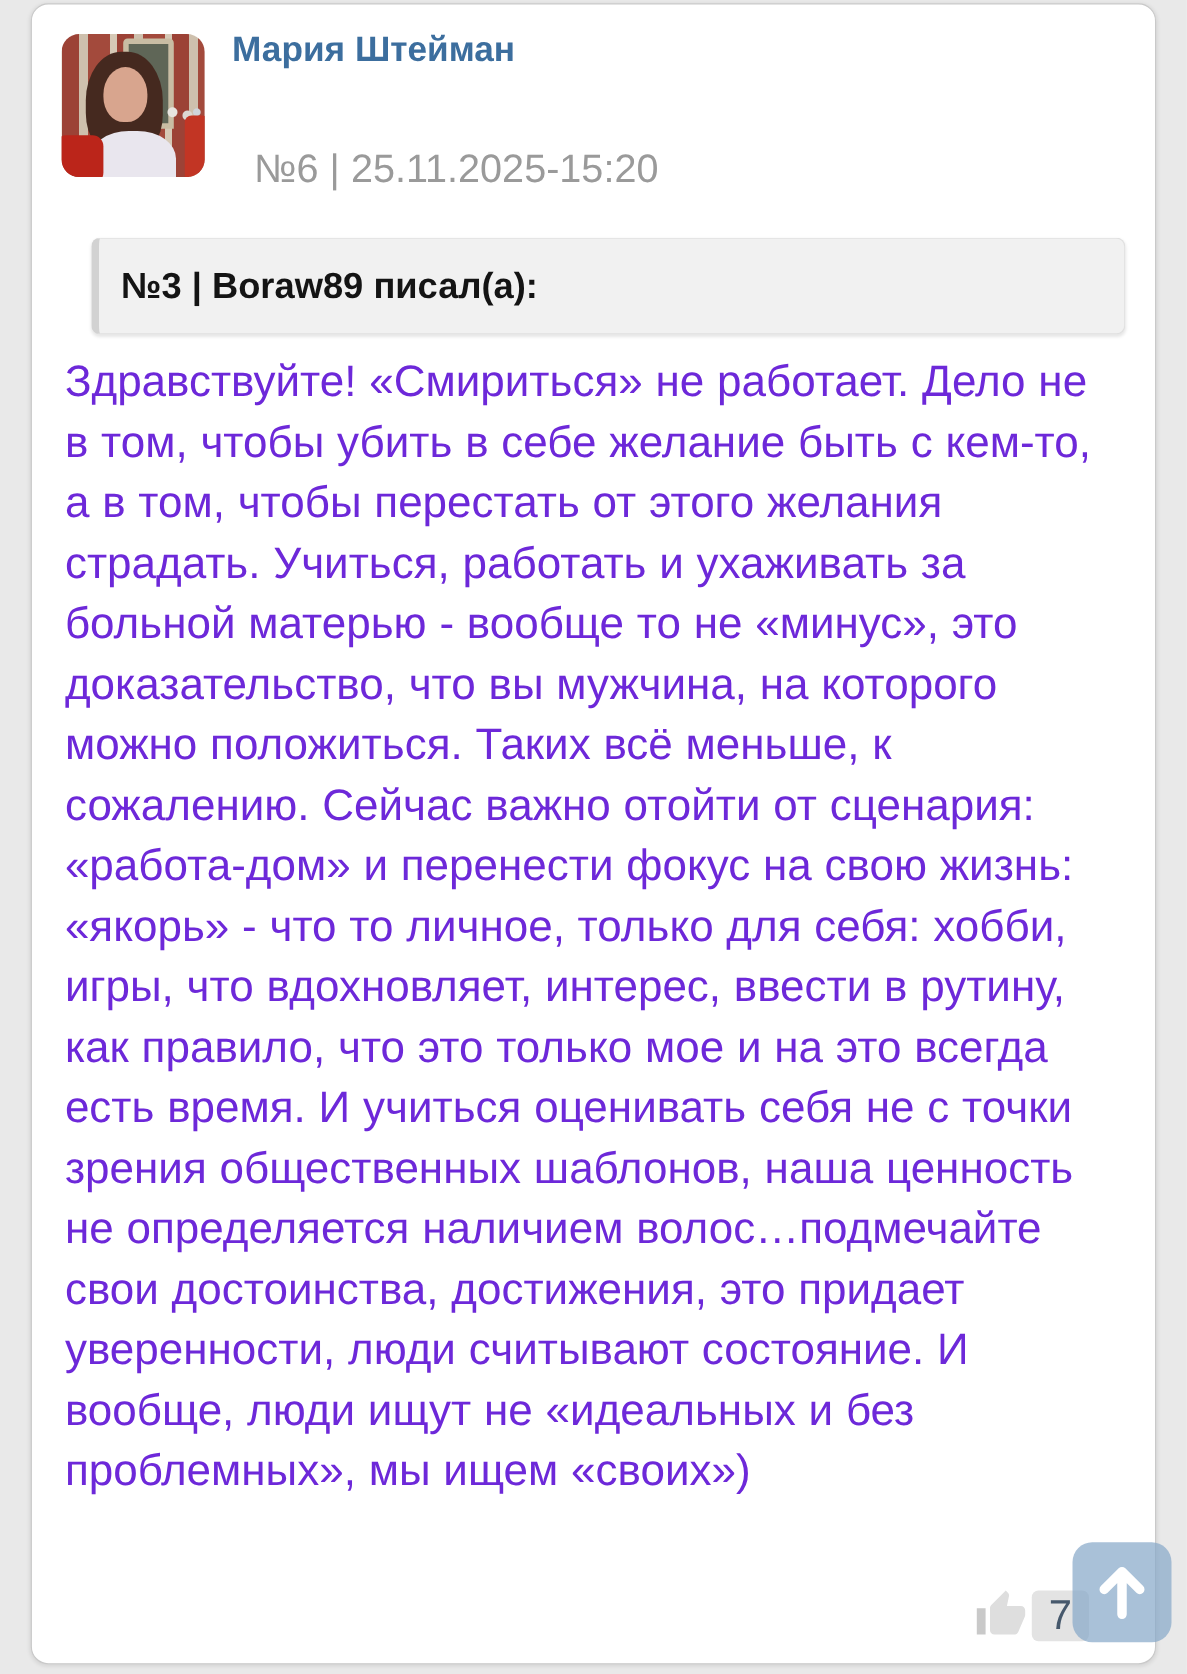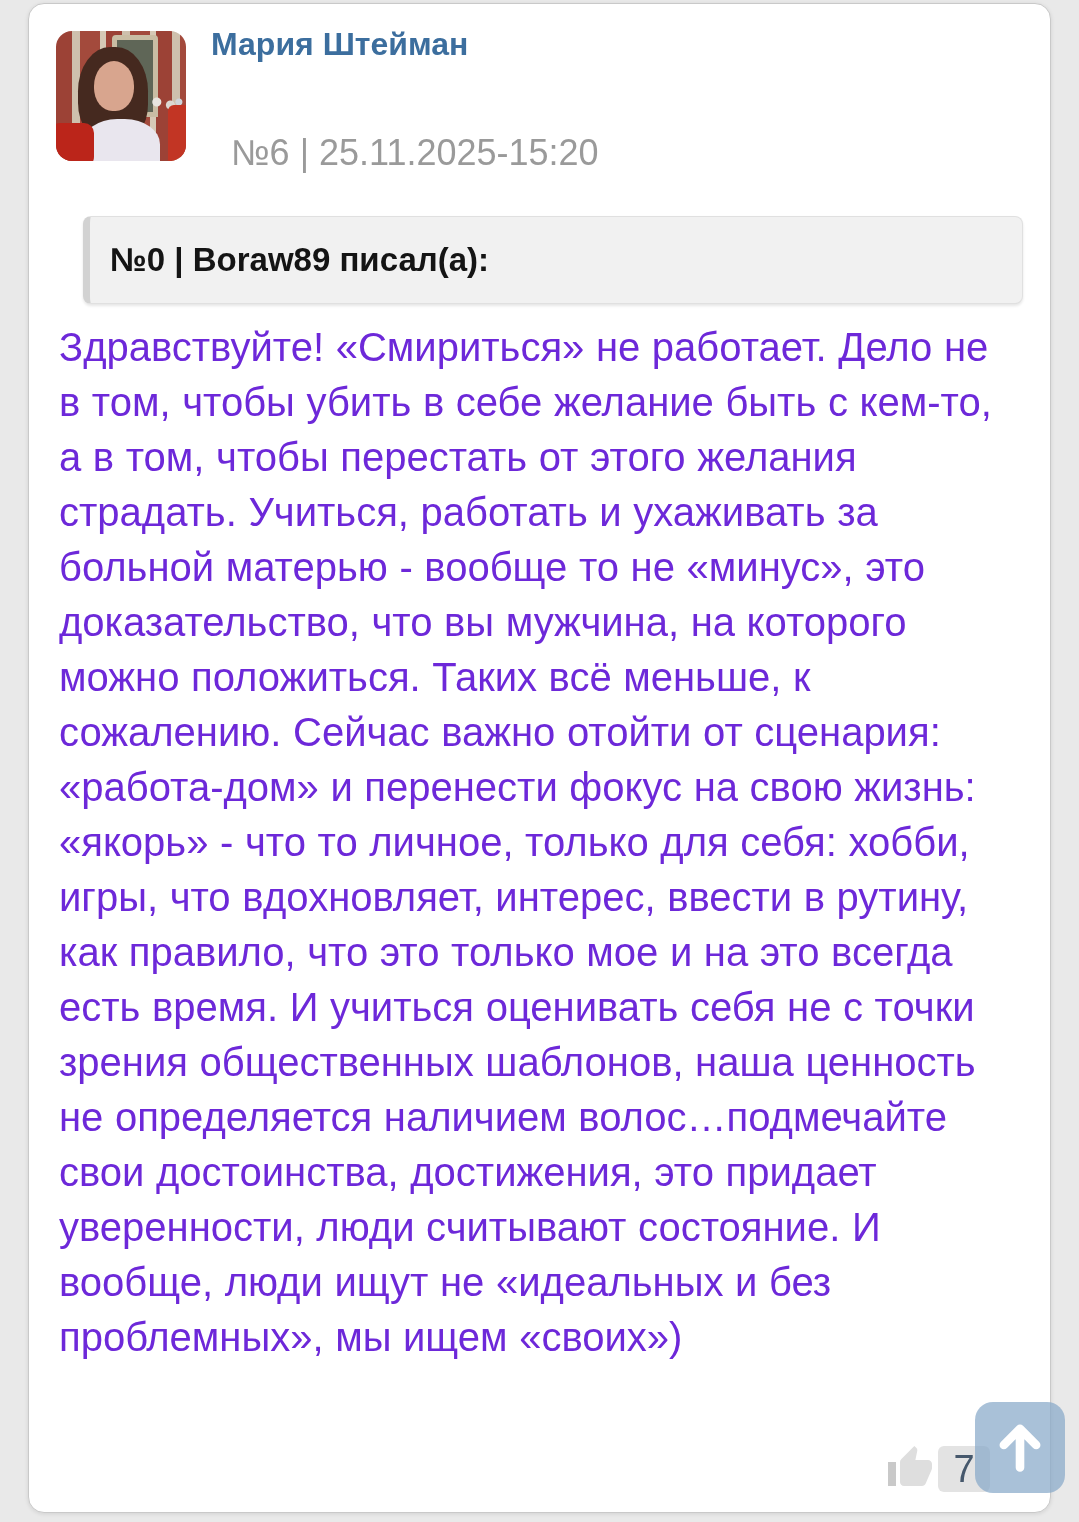--- a/index.html
+++ b/index.html
@@ -150,21 +150,21 @@
       <div class="face"></div>
       <div class="blouse"></div>
       <div class="red-left"></div>
       <div class="red-right"></div>
     </div>
 
     <a class="author-name">Мария Штейман</a>
     <div class="post-meta">№6 | 25.11.2025-15:20</div>
 
     <div class="quote">
-      <div class="quote-header">№0 | Boraw89 писал(а):</div>
+      <div class="quote-header">№3 | Boraw89 писал(а):</div>
     </div>
 
     <div class="post-body">Здравствуйте! «Смириться» не работает. Дело не в том, чтобы убить в себе желание быть с кем-то, а в том, чтобы перестать от этого желания страдать. Учиться, работать и ухаживать за больной матерью - вообще то не «минус», это доказательство, что вы мужчина, на которого можно положиться. Таких всё меньше, к сожалению. Сейчас важно отойти от сценария: «работа-дом» и перенести фокус на свою жизнь: «якорь» - что то личное, только для себя: хобби, игры, что вдохновляет, интерес, ввести в рутину, как правило, что это только мое и на это всегда есть время. И учиться оценивать себя не с точки зрения общественных шаблонов, наша ценность не определяется наличием волос…подмечайте свои достоинства, достижения, это придает уверенности, люди считывают состояние. И вообще, люди ищут не «идеальных и без проблемных», мы ищем «своих»)</div>
   </div>
 
   <button class="like-btn" aria-label="like">
     <span>
       <svg width="54" height="48" viewBox="0 0 24 24">
         <path fill="#c9c9c9" d="M1 21h4V9H1v12z"></path>
         <path fill="#dedede" d="M23 10c0-1.1-.9-2-2-2h-6.31l.95-4.57.03-.32c0-.41-.17-.79-.44-1.06L14.17 1 7.59 7.59C7.22 7.95 7 8.45 7 9v10c0 1.1.9 2 2 2h9c.83 0 1.54-.5 1.84-1.22l3.02-7.05c.09-.23.14-.47.14-.73v-2z"></path>

